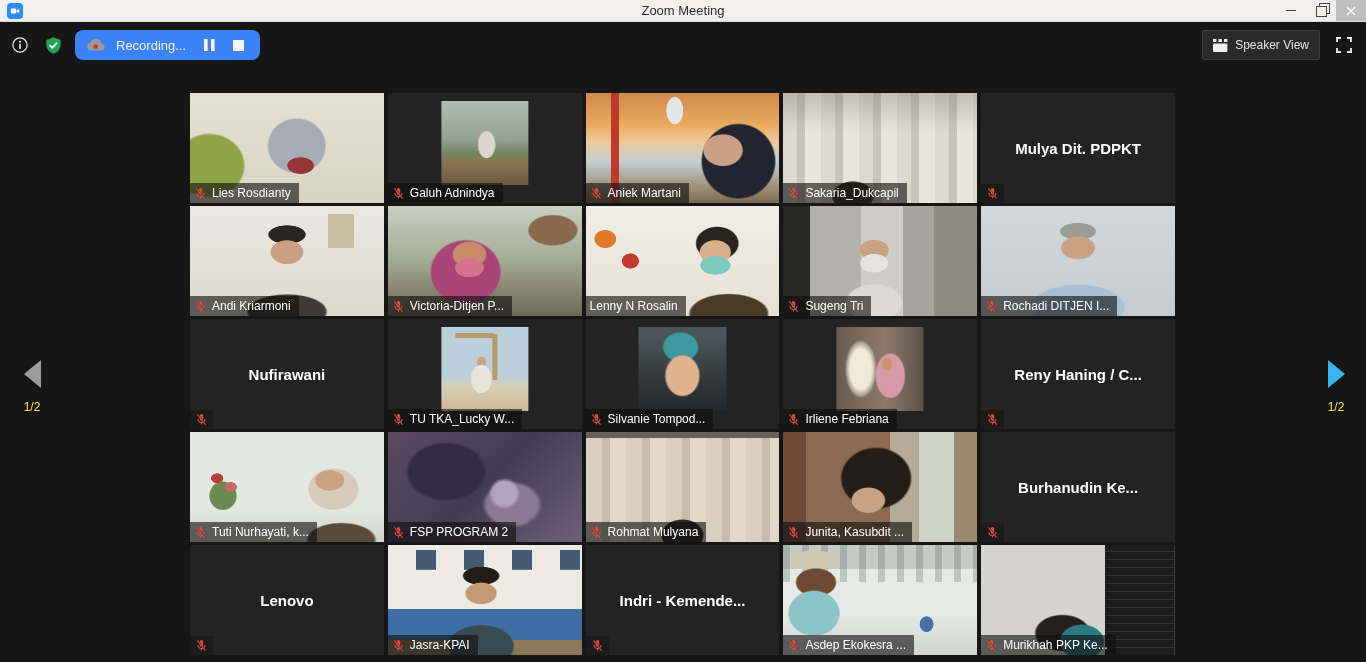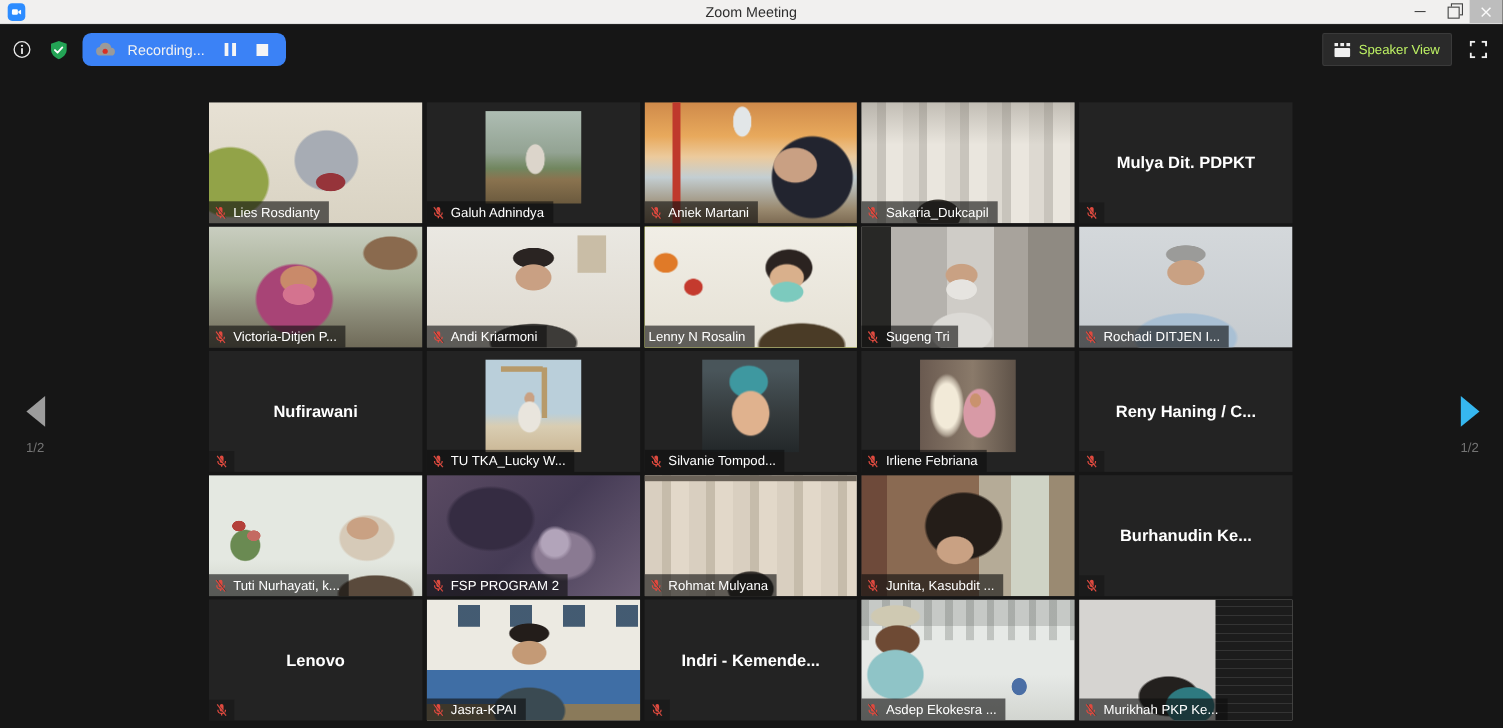--- a/index.html
+++ b/index.html
@@ -19,40 +19,40 @@
   
   .main{position:absolute;top:22px;left:0;right:0;bottom:0;background:#161616;}
 
   .toolbar-left{position:absolute;top:8px;left:9px;display:flex;align-items:center;gap:11px;}
   .round-btn{width:22px;height:22px;display:flex;align-items:center;justify-content:center;}
   .recording-pill{display:flex;align-items:center;background:#3b82f6;border-radius:8px;padding:0 12px 0 10px;gap:9px;height:30px;}
   .rec-label{color:#f2f2f2;font-size:13px;margin-right:4px;}
   .pill-btn{display:flex;align-items:center;justify-content:center;width:20px;height:20px;}
 
   .toolbar-right{position:absolute;top:8px;right:11px;display:flex;align-items:center;gap:13px;}
-  .speaker-view-btn{display:flex;align-items:center;gap:7px;background:#2a2a2a;border:1px solid #3a3a3a;color:#bef264;font-size:12px;padding:0 10px;height:28px;border-radius:2px;}
+  .speaker-view-btn{display:flex;align-items:center;gap:7px;background:#2a2a2a;border:1px solid #3a3a3a;color:#e5e5e5;font-size:12px;padding:0 10px;height:28px;border-radius:2px;}
   .fullscreen-btn{display:flex;align-items:center;justify-content:center;width:22px;height:22px;}
 
   
   .grid{position:absolute;left:190px;top:71px;width:985px;display:grid;grid-template-columns:repeat(5,1fr);grid-auto-rows:110px;gap:3px 4px;}
   .tile{position:relative;background:#232323;overflow:hidden;}
   .tile.active{outline:3px solid #d9e45c;outline-offset:-3px;text-align:center;}
   .scene{position:absolute;inset:0;}
   .photo{position:absolute;left:50%;top:7%;transform:translateX(-50%);width:45%;height:77%;}
   .label{position:absolute;left:0;bottom:0;display:flex;align-items:center;gap:5px;background:rgba(15,15,15,0.62);color:#fff;font-size:12px;padding:3px 8px 3px 4px;max-width:96%;white-space:nowrap;overflow:hidden;z-index:3;}
   .label.mic-only{padding:3px 5px;background:rgba(15,15,15,0.35);}
   .center-name{position:absolute;inset:0;display:flex;align-items:center;justify-content:center;color:#fff;font-weight:bold;font-size:15px;z-index:2;}
 
   
   .nav{position:absolute;width:40px;display:flex;flex-direction:column;align-items:center;z-index:4;}
   .nav-left{left:12px;top:338px;}
   .nav-right{right:10px;top:338px;}
   .arrow-left{width:0;height:0;border-top:14px solid transparent;border-bottom:14px solid transparent;border-right:17px solid #9c9c9c;}
   .arrow-right{width:0;height:0;border-top:14px solid transparent;border-bottom:14px solid transparent;border-left:17px solid #36b7ef;}
-  .page-num{color:#737373;font-size:12px;margin-top:12px;}
+  .page-num{color:#fde047;font-size:12px;margin-top:12px;}
 
   
   .scene-lies{background:
     radial-gradient(ellipse 11% 12% at 57% 66%, #96343a 0 60%, transparent 65%),
     radial-gradient(ellipse 24% 40% at 55% 48%, #a7acb4 0 60%, transparent 64%),
     radial-gradient(ellipse 30% 48% at 10% 66%, #92a348 0 58%, transparent 62%),
     linear-gradient(180deg,#e7e1d4,#d9d3c3);}
   .scene-galuh{background:
     radial-gradient(ellipse 16% 26% at 52% 52%, #dcd5cb 0 60%, transparent 64%),
     linear-gradient(180deg,#aebdb3 0%,#93a393 45%,#71865f 62%,#8a734f 74%,#6b5a3e 100%);}
@@ -296,41 +296,41 @@
         <div class="label mic-only">
           <svg width="13" height="13" viewBox="0 0 24 24" style="flex:none">
             <path fill="#e04a3f" d="M12 14.5a3.2 3.2 0 0 0 3.2-3.2V5.2a3.2 3.2 0 0 0-6.4 0v6.1A3.2 3.2 0 0 0 12 14.5z"></path>
             <path fill="#e04a3f" d="M17.4 11.3a5.4 5.4 0 0 1-10.8 0H4.6a7.4 7.4 0 0 0 6.3 7.3V21h2.2v-2.4a7.4 7.4 0 0 0 6.3-7.3z"></path>
             <path stroke="#e04a3f" stroke-width="2.2" d="M4.5 2.5l15 19"></path>
             <path stroke="#2a2a2a" stroke-width="1" d="M6 2.2l15 19"></path>
           </svg>
         </div>
       </div>
       <div class="tile">
+        <div class="scene scene-andi"></div>
+        <div class="label">
+          <svg width="13" height="13" viewBox="0 0 24 24" style="flex:none">
+            <path fill="#e04a3f" d="M12 14.5a3.2 3.2 0 0 0 3.2-3.2V5.2a3.2 3.2 0 0 0-6.4 0v6.1A3.2 3.2 0 0 0 12 14.5z"></path>
+            <path fill="#e04a3f" d="M17.4 11.3a5.4 5.4 0 0 1-10.8 0H4.6a7.4 7.4 0 0 0 6.3 7.3V21h2.2v-2.4a7.4 7.4 0 0 0 6.3-7.3z"></path>
+            <path stroke="#e04a3f" stroke-width="2.2" d="M4.5 2.5l15 19"></path>
+            <path stroke="#2a2a2a" stroke-width="1" d="M6 2.2l15 19"></path>
+          </svg>
+          <span>Andi Kriarmoni</span>
+        </div>
+      </div>
+      <div class="tile">
         <div class="scene scene-victoria"></div>
         <div class="label">
           <svg width="13" height="13" viewBox="0 0 24 24" style="flex:none">
             <path fill="#e04a3f" d="M12 14.5a3.2 3.2 0 0 0 3.2-3.2V5.2a3.2 3.2 0 0 0-6.4 0v6.1A3.2 3.2 0 0 0 12 14.5z"></path>
             <path fill="#e04a3f" d="M17.4 11.3a5.4 5.4 0 0 1-10.8 0H4.6a7.4 7.4 0 0 0 6.3 7.3V21h2.2v-2.4a7.4 7.4 0 0 0 6.3-7.3z"></path>
             <path stroke="#e04a3f" stroke-width="2.2" d="M4.5 2.5l15 19"></path>
             <path stroke="#2a2a2a" stroke-width="1" d="M6 2.2l15 19"></path>
           </svg>
           <span>Victoria-Ditjen P...</span>
-        </div>
-      </div>
-      <div class="tile">
-        <div class="scene scene-andi"></div>
-        <div class="label">
-          <svg width="13" height="13" viewBox="0 0 24 24" style="flex:none">
-            <path fill="#e04a3f" d="M12 14.5a3.2 3.2 0 0 0 3.2-3.2V5.2a3.2 3.2 0 0 0-6.4 0v6.1A3.2 3.2 0 0 0 12 14.5z"></path>
-            <path fill="#e04a3f" d="M17.4 11.3a5.4 5.4 0 0 1-10.8 0H4.6a7.4 7.4 0 0 0 6.3 7.3V21h2.2v-2.4a7.4 7.4 0 0 0 6.3-7.3z"></path>
-            <path stroke="#e04a3f" stroke-width="2.2" d="M4.5 2.5l15 19"></path>
-            <path stroke="#2a2a2a" stroke-width="1" d="M6 2.2l15 19"></path>
-          </svg>
-          <span>Andi Kriarmoni</span>
         </div>
       </div>
       <div class="tile active">
         <div class="scene scene-lenny"></div>
         <div class="label">
           <span>Lenny N Rosalin</span>
         </div>
       </div>
       <div class="tile">
         <div class="scene scene-sugeng"></div>

